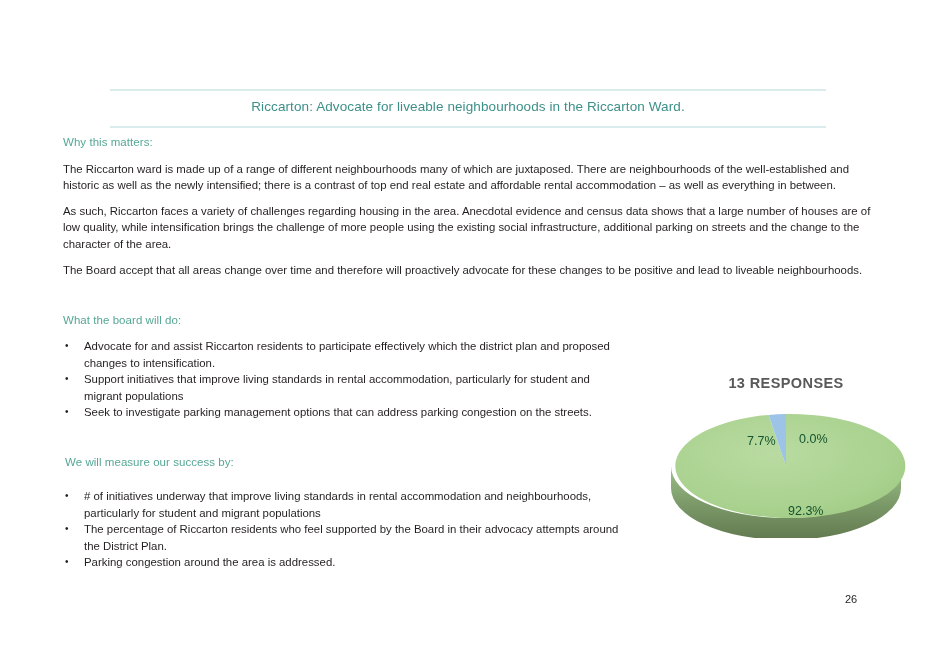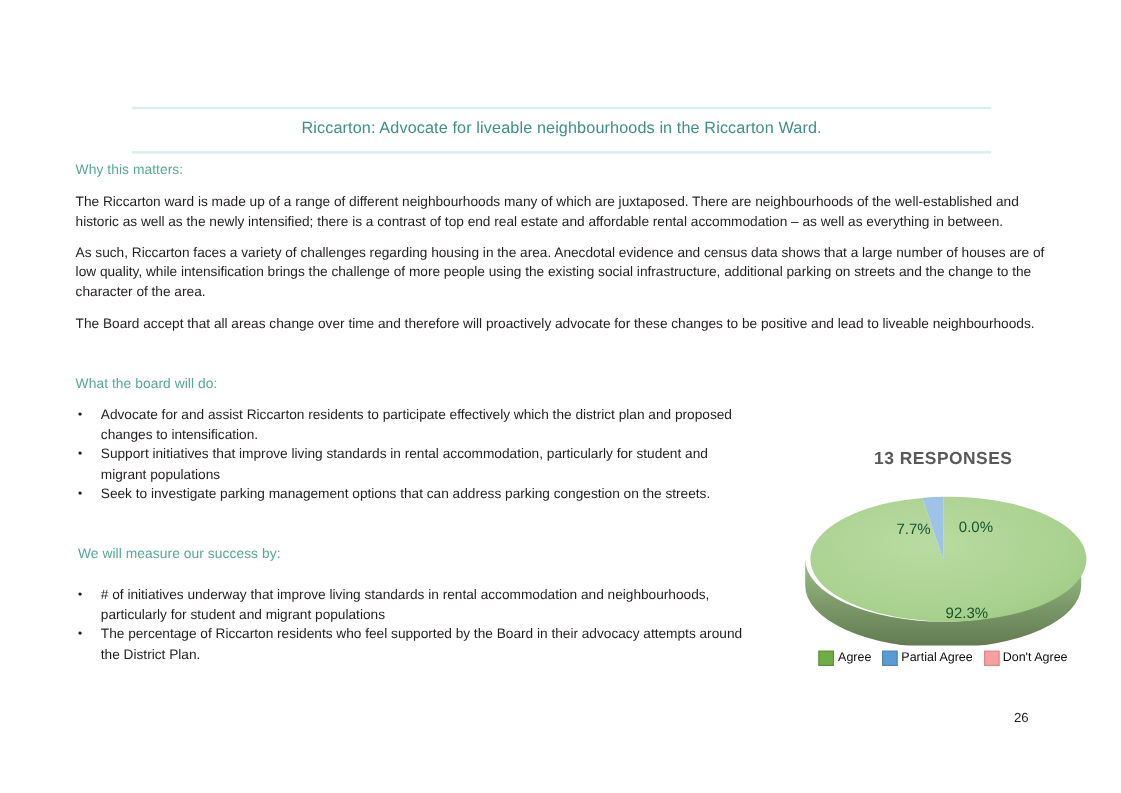--- a/index.html
+++ b/index.html
@@ -186,20 +186,21 @@
   <ul class="bullets list-do">
     <li>Advocate for and assist Riccarton residents to participate effectively which the district plan and proposed changes to intensification.</li>
     <li>Support initiatives that improve living standards in rental accommodation, particularly for student and migrant populations</li>
     <li>Seek to investigate parking management options that can address parking congestion on the streets.</li>
   </ul>
 
   <div class="section-heading sh-meas">We will measure our success by:</div>
   <ul class="bullets list-meas">
     <li># of initiatives underway that improve living standards in rental accommodation and neighbourhoods, particularly for student and migrant populations</li>
     <li>The percentage of Riccarton residents who feel supported by the Board in their advocacy attempts around the District Plan.</li>
+    <li>Parking congestion around the area is addressed.</li>
   </ul>
 
   <div class="chart">
     <div class="chart-title">13 RESPONSES</div>
 
     <div class="pie-wrap">
       <svg class="pie-svg" width="262" height="140" viewBox="0 0 262 140">
         <defs>
           <linearGradient id="sideGrad" x1="0" y1="0" x2="0" y2="1">
             <stop offset="0%" stop-color="#9dc089"></stop>
@@ -218,31 +219,17 @@
         <path d="M 131 68 L 131 16 A 115 52 0 1 1 113.6 16.9 Z" fill="url(#topGrad)"></path>
 
         <path d="M 131 68 L 113.6 16.9 A 115 52 0 0 1 131 16 Z" fill="#9dc3e6"></path>
       </svg>
 
       <div class="pie-label lbl-partial">7.7%</div>
       <div class="pie-label lbl-dont">0.0%</div>
       <div class="pie-label lbl-agree">92.3%</div>
     </div>
 
-    <div class="legend">
-      <div class="legend-item">
-        <span class="swatch" style="background:#70ad47;border:1px solid #5d9239;"></span>
-        <span>Agree</span>
-      </div>
-      <div class="legend-item">
-        <span class="swatch" style="background:#5b9bd5;border:1px solid #4a85ba;"></span>
-        <span>Partial Agree</span>
-      </div>
-      <div class="legend-item">
-        <span class="swatch" style="background:#f8a0a0;border:1px solid #d98888;"></span>
-        <span>Don't Agree</span>
-      </div>
-    </div>
   </div>
 
   <div class="page-number">26</div>
 
 </div>
 
 </body></html>

